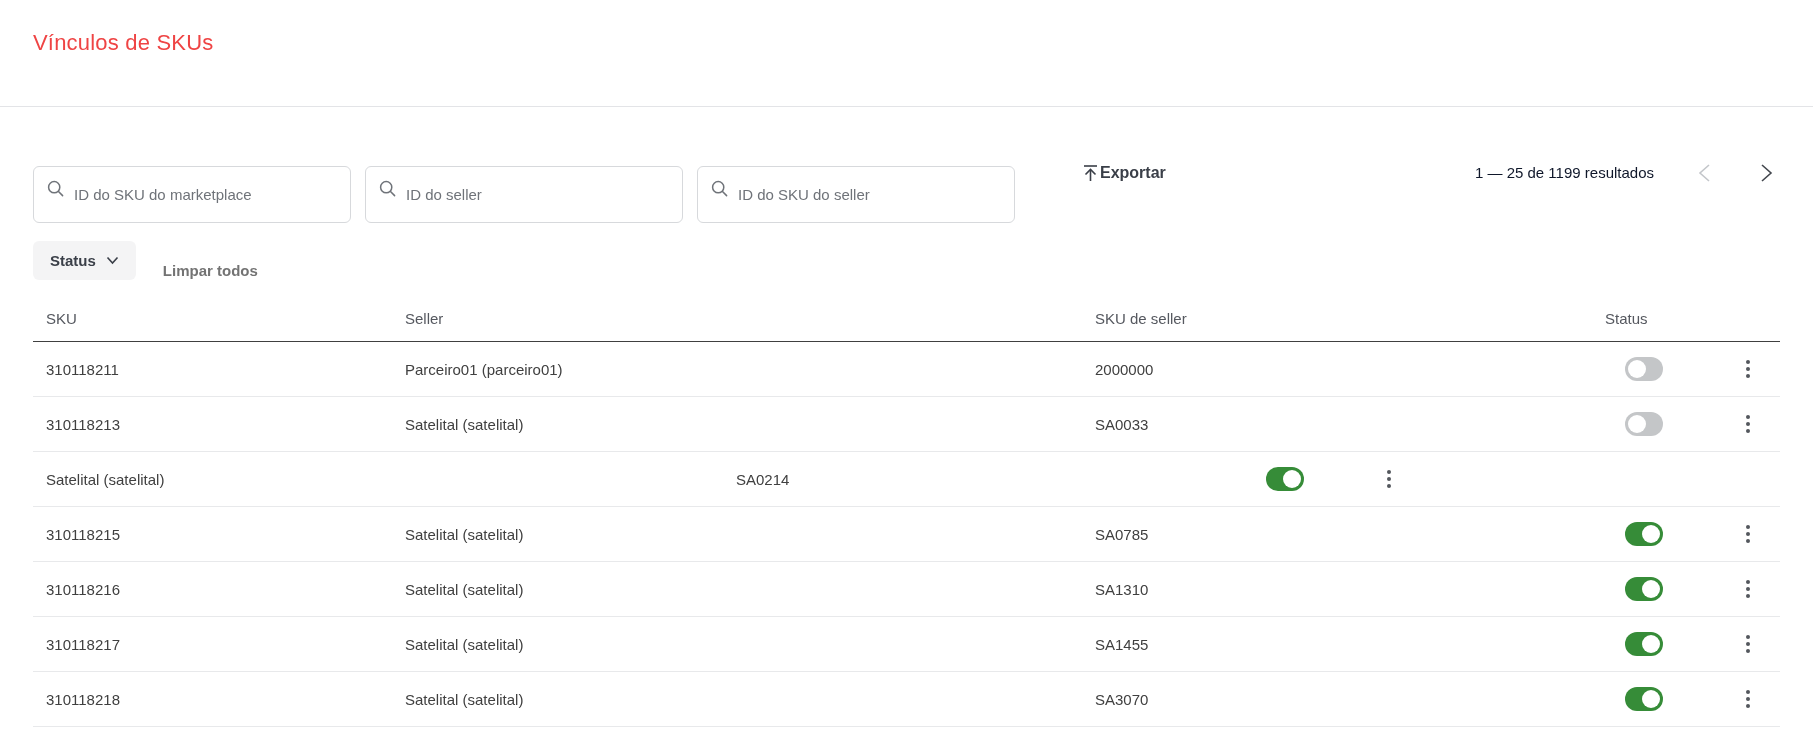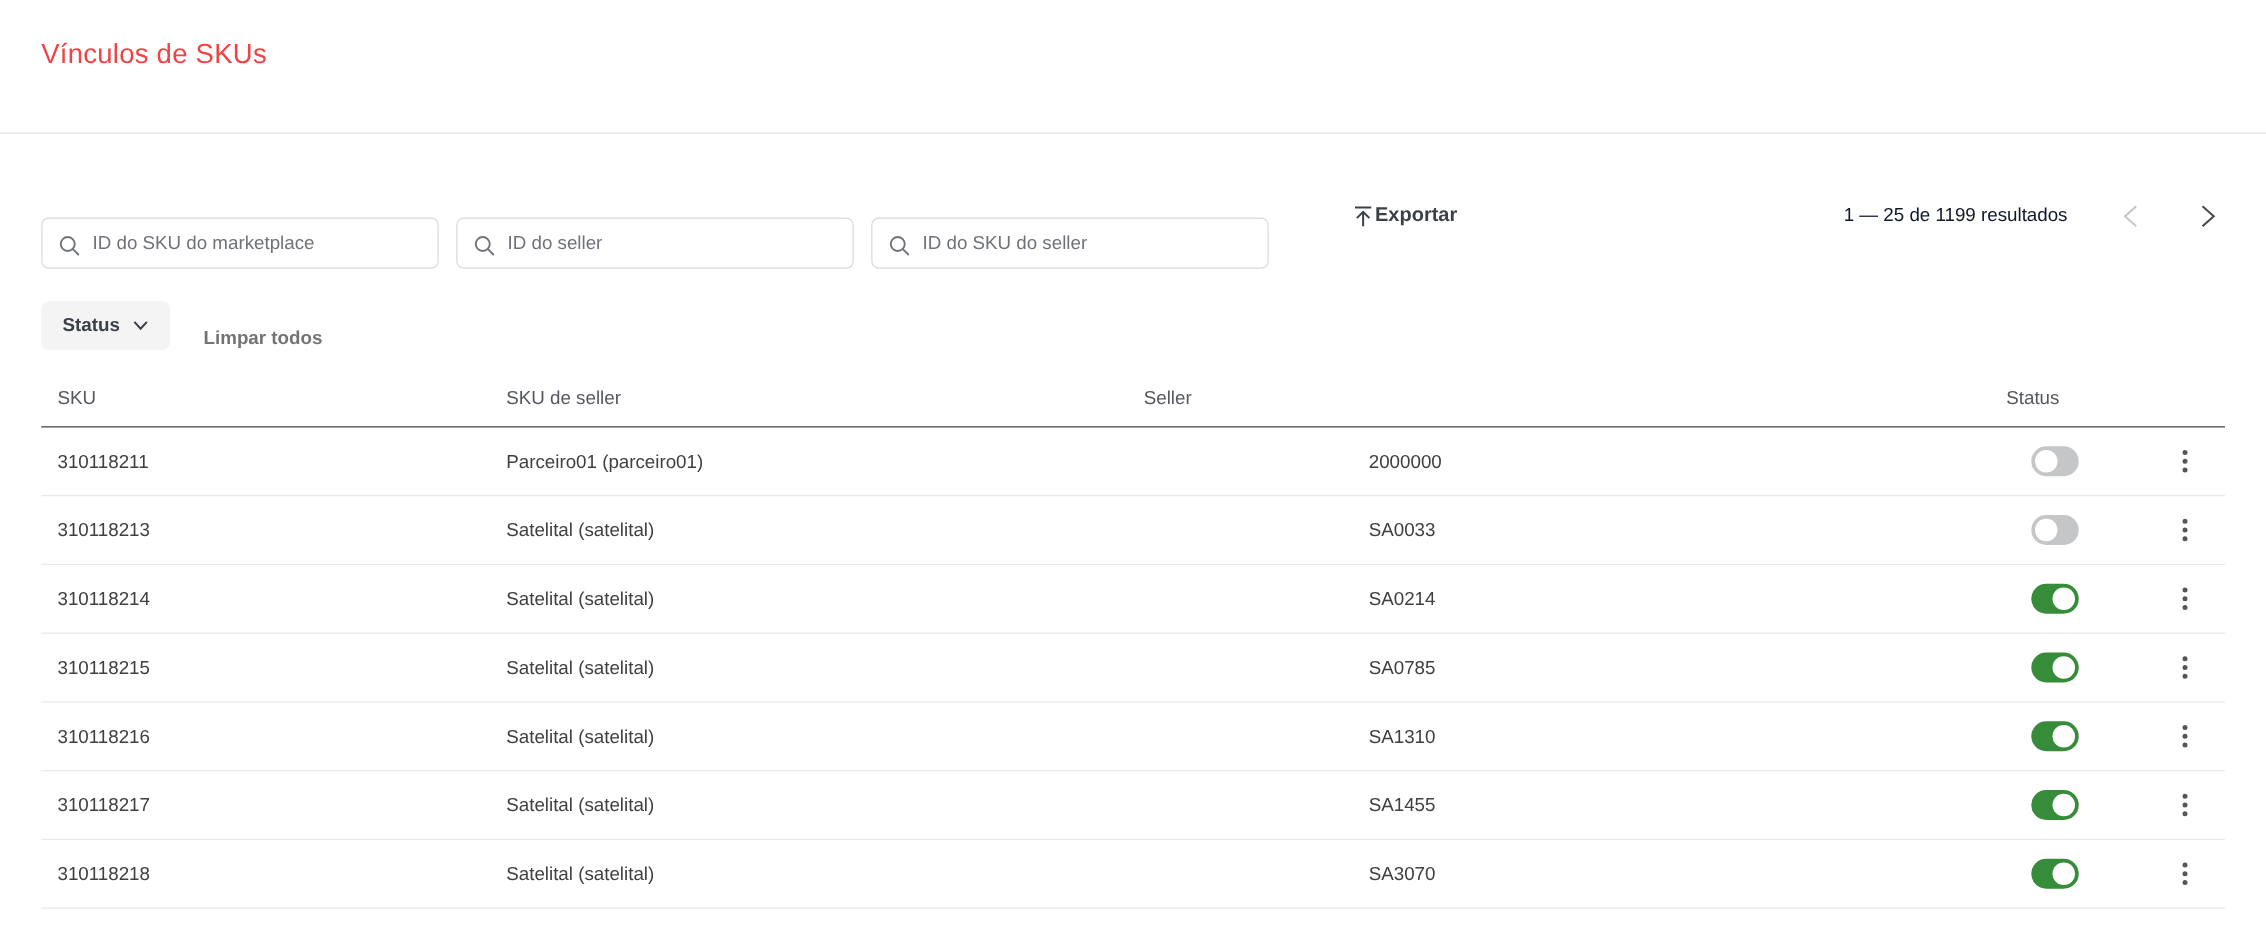--- a/index.html
+++ b/index.html
@@ -6,21 +6,21 @@
   html, body { width: 1813px; height: 740px; overflow: hidden; background: #ffffff; }
   body { font-family: "Liberation Sans", "DejaVu Sans", sans-serif; color: #16191f; }
 
   .page-header { padding: 30px 33px 0 33px; height: 107px; border-bottom: 1px solid #e3e4e7; }
   .page-title { font-size: 22px; font-weight: 400; color: #ef4444; letter-spacing: .2px; }
 
   .content { padding: 0 33px; }
 
   
   .toolbar { display: flex; align-items: center; margin-top: 43px; height: 45px; }
-  .search-box { position: relative; width: 318px; height: 41px; margin-right: 14px; display: flex; align-items: center; margin-top: 44px; }
+  .search-box { position: relative; width: 318px; height: 57px; margin-right: 14px; display: flex; align-items: center; margin-top: 44px; }
   .search-box svg { position: absolute; left: 14px; top: 14px; pointer-events: none; }
   .search-box input { width: 100%; height: 100%; border: 1px solid #d7d9dc; border-radius: 6px; padding: 0 12px 0 40px; font-size: 15px; font-family: inherit; color: #16191f; outline: none; background: #fff; }
   .search-box input::placeholder { color: #6f7379; opacity: 1; }
 
   .export-btn { display: flex; align-items: center; margin-left: 48px; background: none; border: none; cursor: pointer; font-family: inherit; font-size: 16px; font-weight: 600; color: #3a3f48; padding: 6px 4px; }
 
   .pagination { margin-left: auto; display: flex; align-items: center; }
   .pagination-text { font-size: 15px; color: #0f172a; margin-right: 36px; }
   .page-btn { background: none; border: none; cursor: pointer; width: 28px; height: 28px; display: flex; align-items: center; justify-content: center; padding: 0; }
   .page-btn.prev { margin-right: 34px; }
@@ -123,22 +123,22 @@
         <svg width="13" height="9" viewBox="0 0 13 9" fill="none">
           <polyline points="1.5,1.5 6.5,7 11.5,1.5" stroke="#3a3f48" stroke-width="1.6" fill="none"></polyline>
         </svg>
       </button>
       <button class="clear-all">Limpar todos</button>
     </div>
 
     <div class="table">
       <div class="thead">
         <div class="c c1">SKU</div>
+        <div class="c c2">Seller</div>
         <div class="c c3">SKU de seller</div>
-        <div class="c c2">Seller</div>
         <div class="c c4">Status</div>
         <div class="c c5"></div>
       </div>
       <div id="table-body">
           <div class="trow">
     <div class="c c1">310118211</div>
     <div class="c c2">Parceiro01 (parceiro01)</div>
     <div class="c c3">2000000</div>
     <div class="c c4">
       <button class="toggle off">
@@ -164,21 +164,20 @@
     </div>
     <div class="c c5">
       <button class="kebab">
         <span class="dot"></span>
         <span class="dot"></span>
         <span class="dot"></span>
       </button>
     </div>
   </div>
           <div class="trow">
-    <div class="c c1">310118214</div>
     <div class="c c2">Satelital (satelital)</div>
     <div class="c c3">SA0214</div>
     <div class="c c4">
       <button class="toggle on">
                 <span class="knob"></span>
               </button>
     </div>
     <div class="c c5">
       <button class="kebab">
         <span class="dot"></span>

